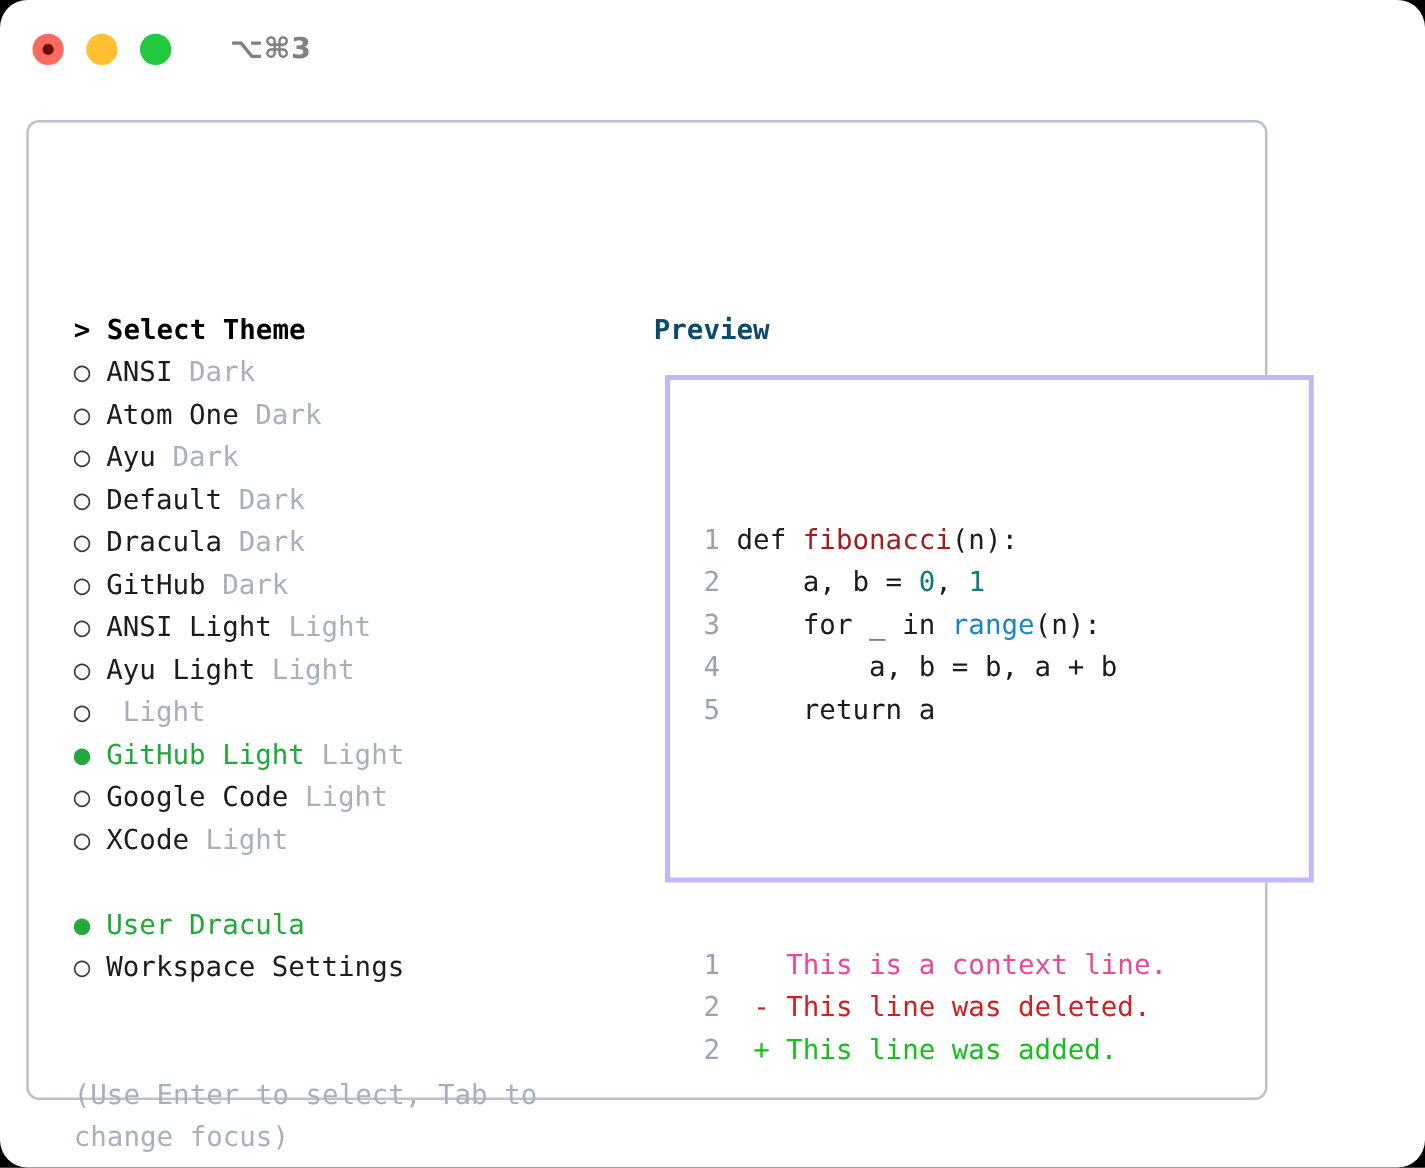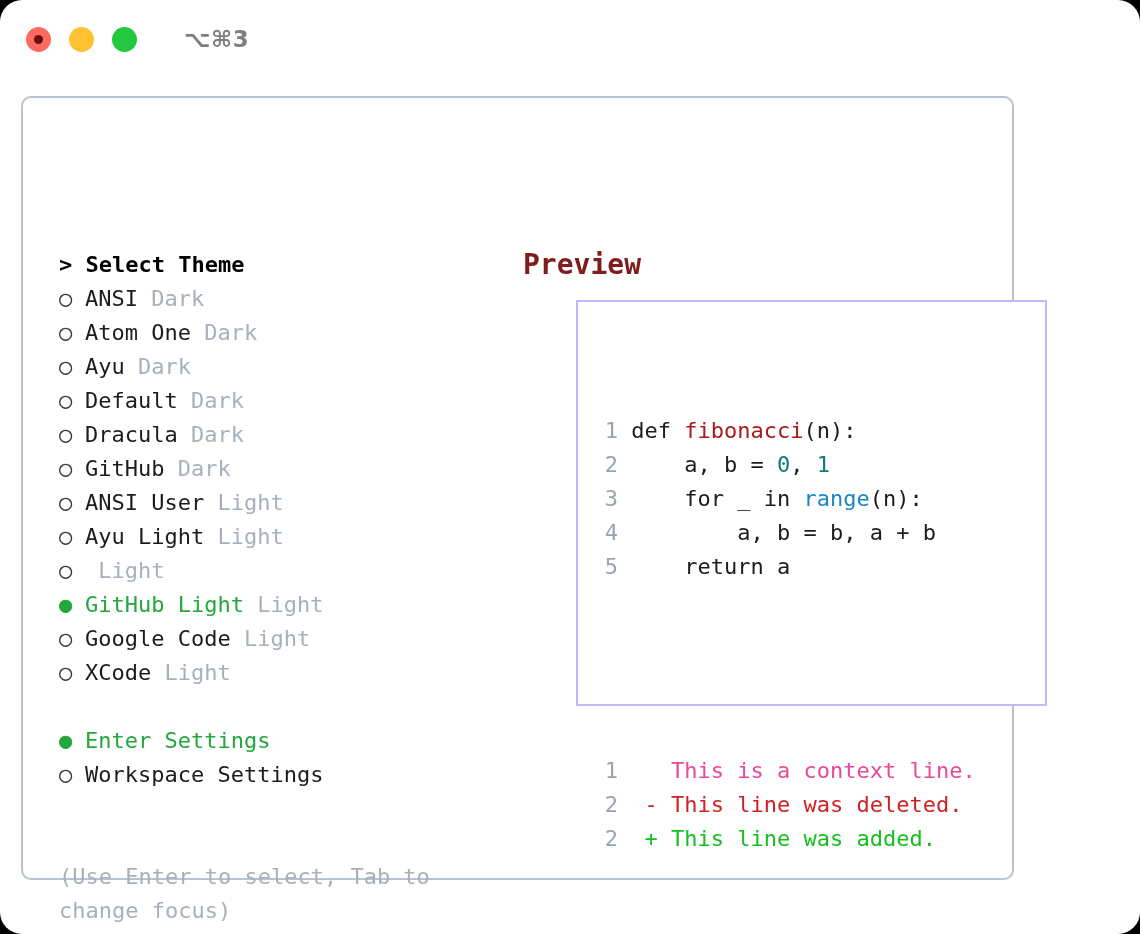--- a/index.html
+++ b/index.html
@@ -138,36 +138,35 @@
     color: #a8b0bb;
   }
 
   
   .right-col {
     position: absolute;
     left: 500px;
     top: 150px;
   }
   .preview-title {
-    font-size: 28px;
+    font-size: 22px;
     line-height: 34px;
     font-weight: bold;
-    color: #7f1d1d;
+    color: #0c4a6e;
   }
 
   .preview-box {
     position: absolute;
     left: 509px;
     top: 202px;
-    width: 471px;
+    width: 519px;
     height: 406px;
-    border: 2px solid #c4b5fd;
+    border: 4px solid #c4b5fd;
     box-sizing: border-box;
     background: #ffffff;
-    margin-left: 44px;
   }
   .code-area {
     padding: 44px 0 0 18px;
     font-size: 22px;
     line-height: 34px;
     white-space: pre;
   }
   .cline { display: block; white-space: pre; }
   .lnum {
     display: inline-block;
@@ -207,32 +206,32 @@
       <div class="row header-row">
         <span>&gt; Select Theme</span>
       </div>
       <div id="theme-list">
           <div class="row"><span class="marker">○</span><span class="label">ANSI</span><span> </span><span class="variant">Dark</span></div>
           <div class="row"><span class="marker">○</span><span class="label">Atom One</span><span> </span><span class="variant">Dark</span></div>
           <div class="row"><span class="marker">○</span><span class="label">Ayu</span><span> </span><span class="variant">Dark</span></div>
           <div class="row"><span class="marker">○</span><span class="label">Default</span><span> </span><span class="variant">Dark</span></div>
           <div class="row"><span class="marker">○</span><span class="label">Dracula</span><span> </span><span class="variant">Dark</span></div>
           <div class="row"><span class="marker">○</span><span class="label">GitHub</span><span> </span><span class="variant">Dark</span></div>
-          <div class="row"><span class="marker">○</span><span class="label">ANSI User</span><span> </span><span class="variant">Light</span></div>
+          <div class="row"><span class="marker">○</span><span class="label">ANSI Light</span><span> </span><span class="variant">Light</span></div>
           <div class="row"><span class="marker">○</span><span class="label">Ayu Light</span><span> </span><span class="variant">Light</span></div>
           <div class="row"><span class="marker">○</span><span> </span><span class="variant">Light</span></div>
           <div class="row"><span class="marker selected">●</span><span class="label selected">GitHub Light</span><span> </span><span class="variant">Light</span></div>
           <div class="row"><span class="marker">○</span><span class="label">Google Code</span><span> </span><span class="variant">Light</span></div>
           <div class="row"><span class="marker">○</span><span class="label">XCode</span><span> </span><span class="variant">Light</span></div>
         </div>
 
       <div class="spacer-sm"></div>
 
       <div id="apply-list">
-          <div class="row"><span class="marker selected">●</span><span class="label selected">Enter Settings</span></div>
+          <div class="row"><span class="marker selected">●</span><span class="label selected">User Dracula</span></div>
           <div class="row"><span class="marker">○</span><span class="label">Workspace Settings</span></div>
         </div>
     </div>
 
     <div class="hint">(Use Enter to select, Tab to change focus)</div>
 
     <div class="right-col">
       <div class="preview-title">Preview</div>
     </div>
 

